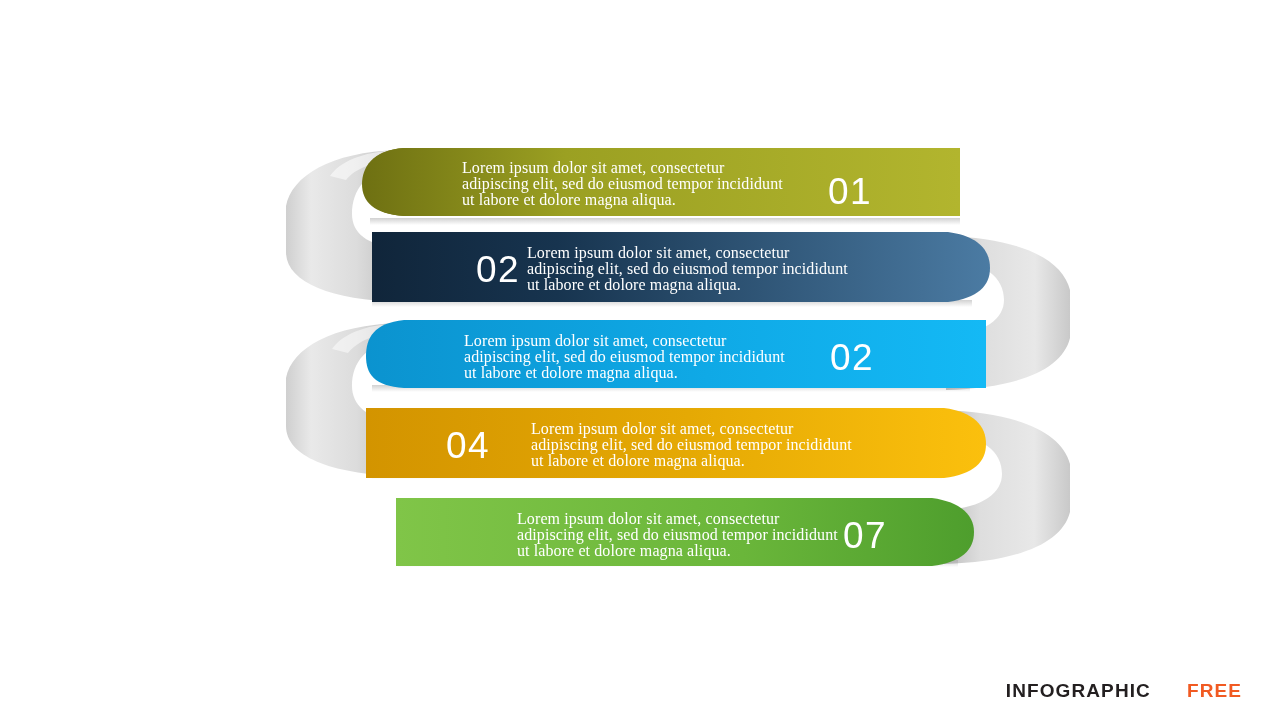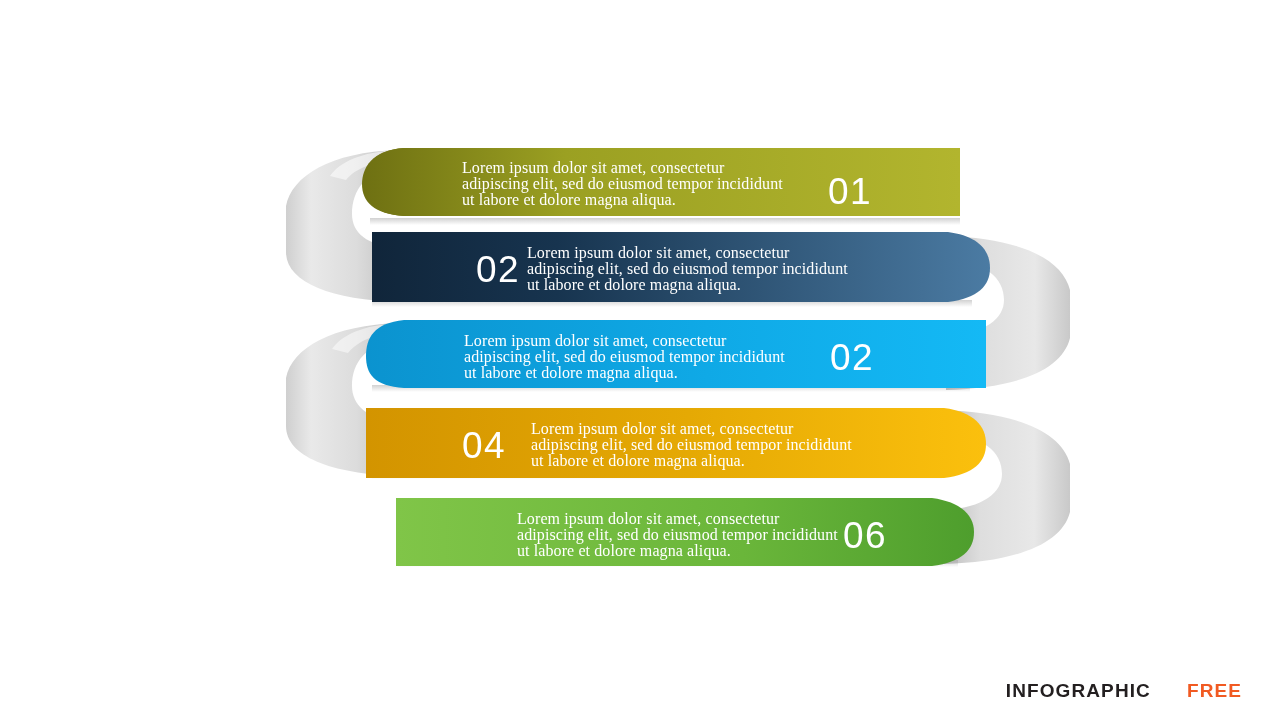--- a/index.html
+++ b/index.html
@@ -246,36 +246,36 @@
 
   <div class="row-text" style="left:464px; top:321px; width:420px;">
     <div class="copy">Lorem ipsum dolor sit amet, consectetur
 adipiscing elit, sed do eiusmod tempor incididunt
 ut labore et dolore magna aliqua.</div>
   </div>
   <div class="row-text" style="left:830px; top:321px; width:70px;">
     <div class="numeral">02</div>
   </div>
 
-  <div class="row-text" style="left:462px; top:409px; width:70px;">
+  <div class="row-text" style="left:446px; top:409px; width:70px;">
     <div class="numeral">04</div>
   </div>
   <div class="row-text" style="left:531px; top:409px; width:420px;">
     <div class="copy">Lorem ipsum dolor sit amet, consectetur
 adipiscing elit, sed do eiusmod tempor incididunt
 ut labore et dolore magna aliqua.</div>
   </div>
 
   <div class="row-text" style="left:517px; top:499px; width:420px;">
     <div class="copy">Lorem ipsum dolor sit amet, consectetur
 adipiscing elit, sed do eiusmod tempor incididunt
 ut labore et dolore magna aliqua.</div>
   </div>
   <div class="row-text" style="left:843px; top:499px; width:70px;">
-    <div class="numeral">06</div>
+    <div class="numeral">07</div>
   </div>
 
   <div id="logo">
     <span class="lg-dark">INFOGRAPHIC</span>
       <span class="lg-accent">FREE</span>
   </div>
 
 </div>
 
 </body></html>

